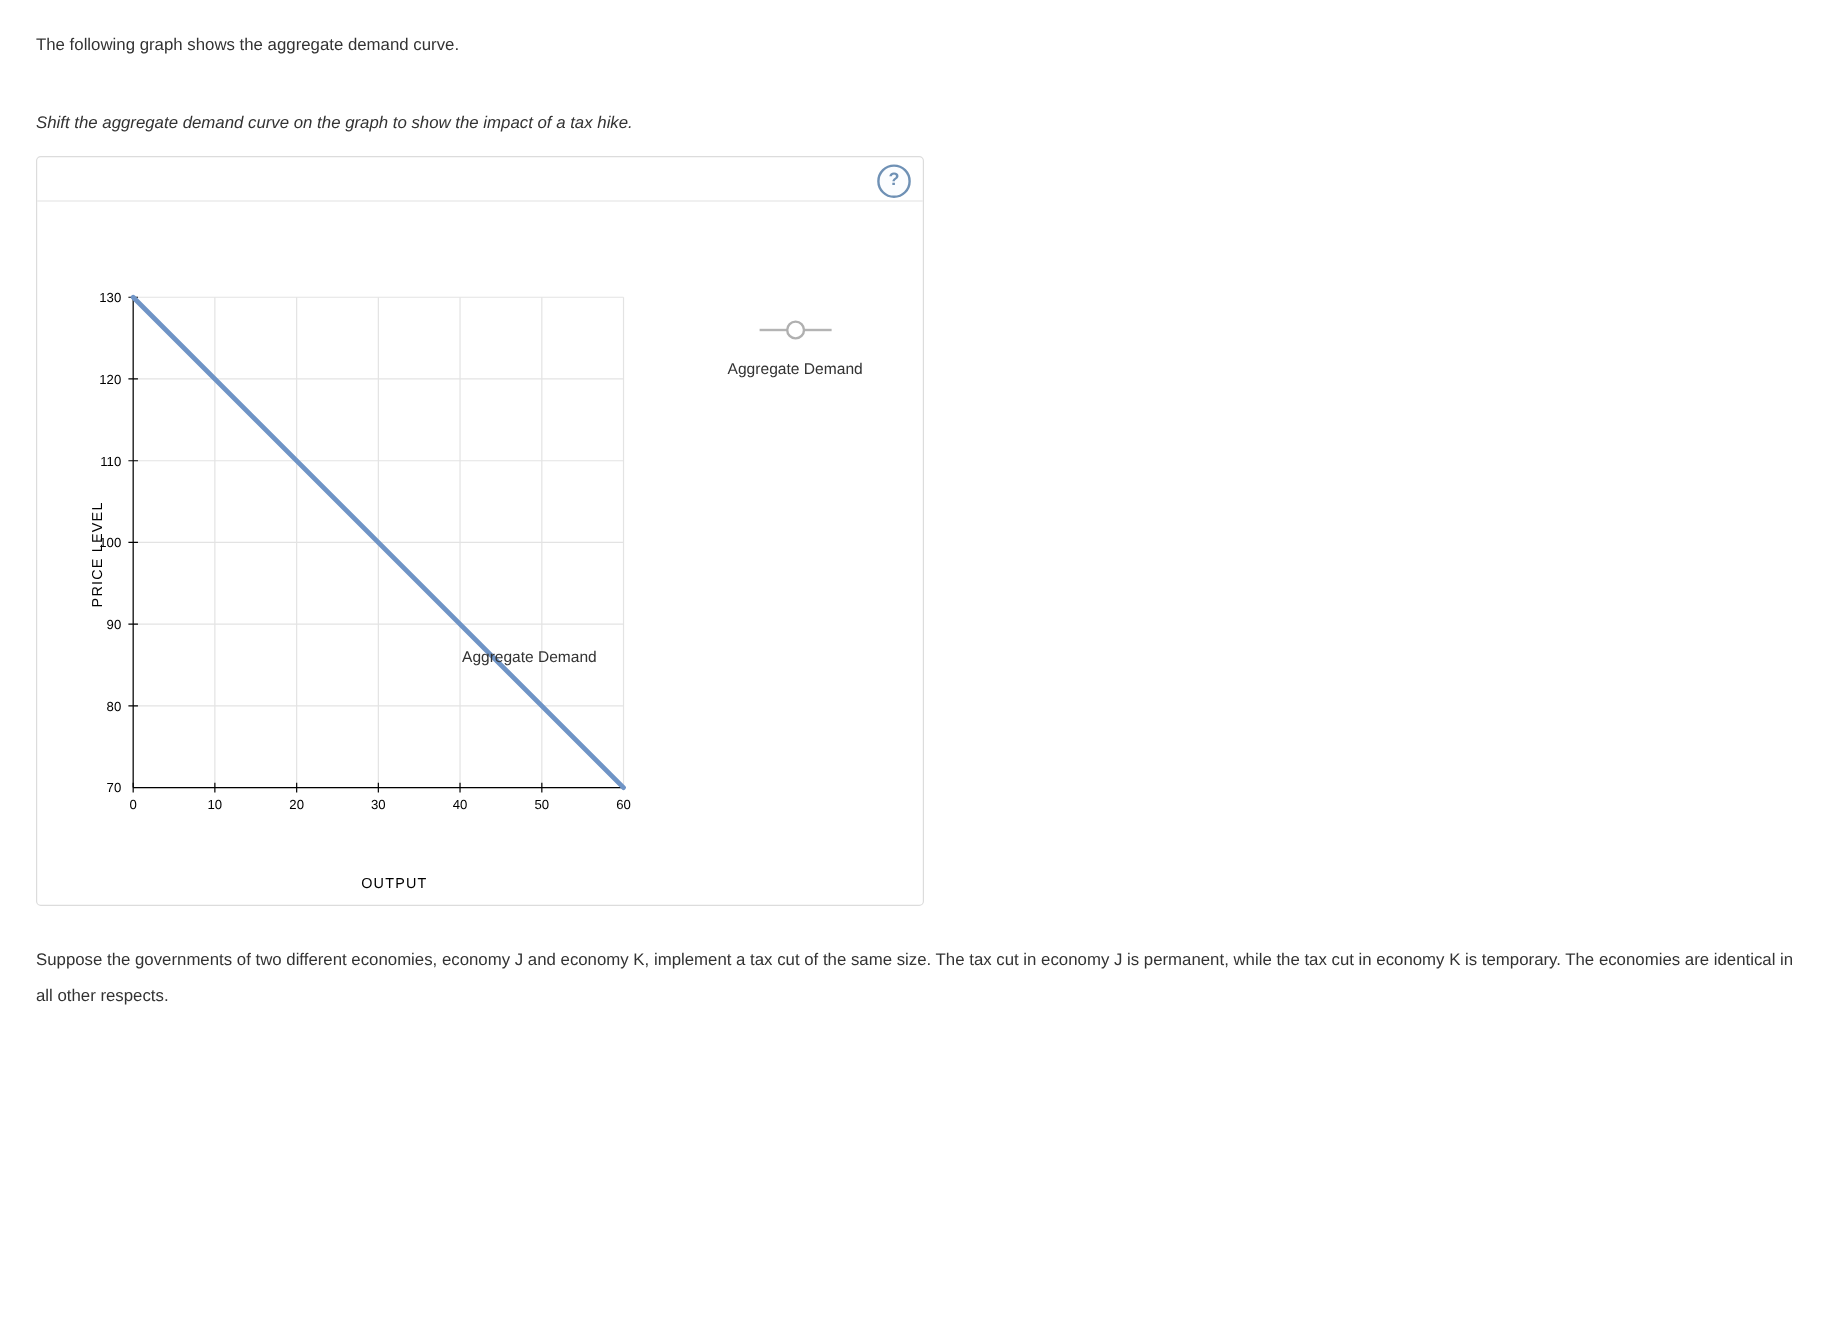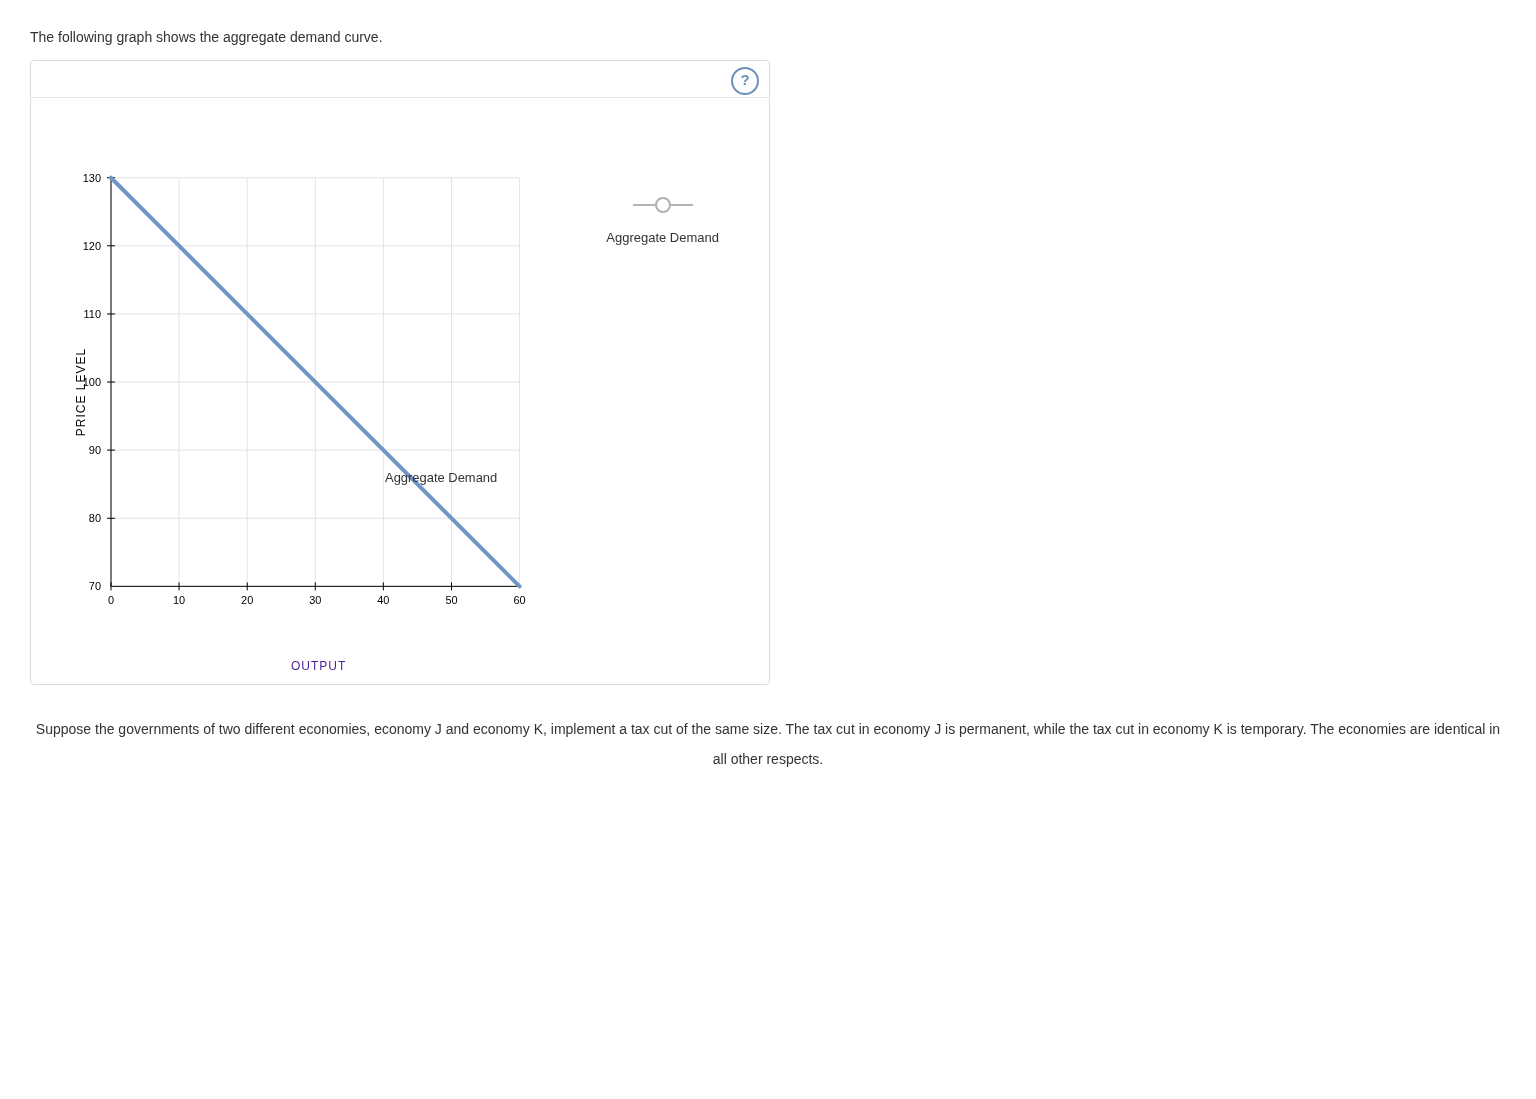--- a/index.html
+++ b/index.html
@@ -20,21 +20,20 @@
     margin: 0 0 10px 0;
   }
   .instruction-text {
     font-style: italic;
     margin-top: 40px;
     margin-bottom: 15px;
   }
   .body-text {
     margin-top: 30px;
     line-height: 2.1;
-    text-align: center;
   }
   .body-text.spaced {
     margin-top: 30px;
   }
   .chart-panel {
     position: relative;
     width: 740px;
     height: 625px;
     border: 1px solid #dcdcdc;
     border-radius: 4px;
@@ -80,24 +79,24 @@
     transform: translateY(-50%) rotate(-90deg);
     transform-origin: center;
     font-size: 12px;
     letter-spacing: 1px;
     color: #000;
     white-space: nowrap;
   }
   .axis-label-x {
     position: absolute;
     bottom: 12px;
-    left: 260px;
+    left: 270px;
     font-size: 12px;
     letter-spacing: 1px;
-    color: #4c1d95;
+    color: #000000;
   }
   .legend-box {
     position: absolute;
     right: 50px;
     top: 100px;
     text-align: center;
     cursor: move;
   }
   .legend-symbol {
     width: 60px;
@@ -173,20 +172,21 @@
   }
   strong.larger { font-weight: bold; }
 </style>
 </head>
 <body>
 
 <div class="page">
 
   <p class="intro-text">The following graph shows the aggregate demand curve.</p>
 
+  <p class="instruction-text">Shift the aggregate demand curve on the graph to show the impact of a tax hike.</p>
 
   <div class="chart-panel">
     <div class="chart-header">
       <div class="help-btn">?</div>
     </div>
     <div class="chart-body">
 
       <svg class="chart-svg" viewBox="0 0 740 589">
 
         <g>

